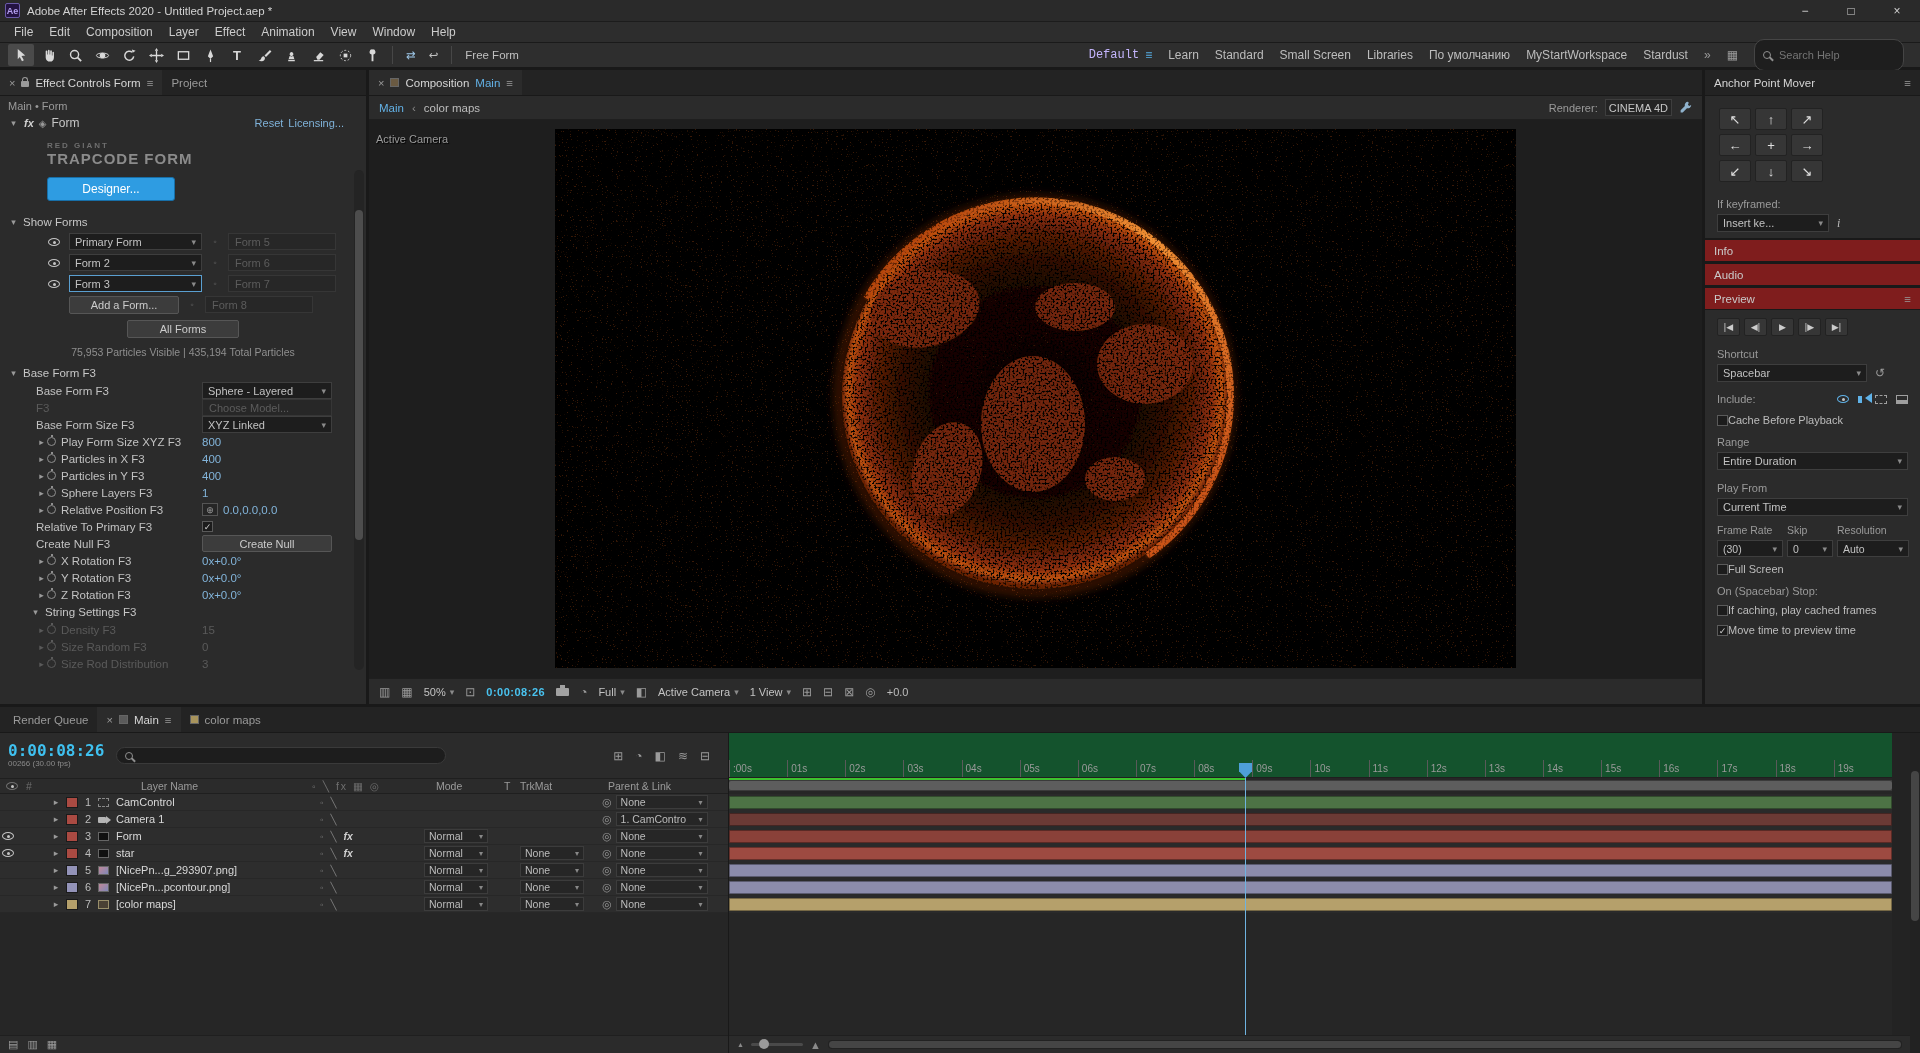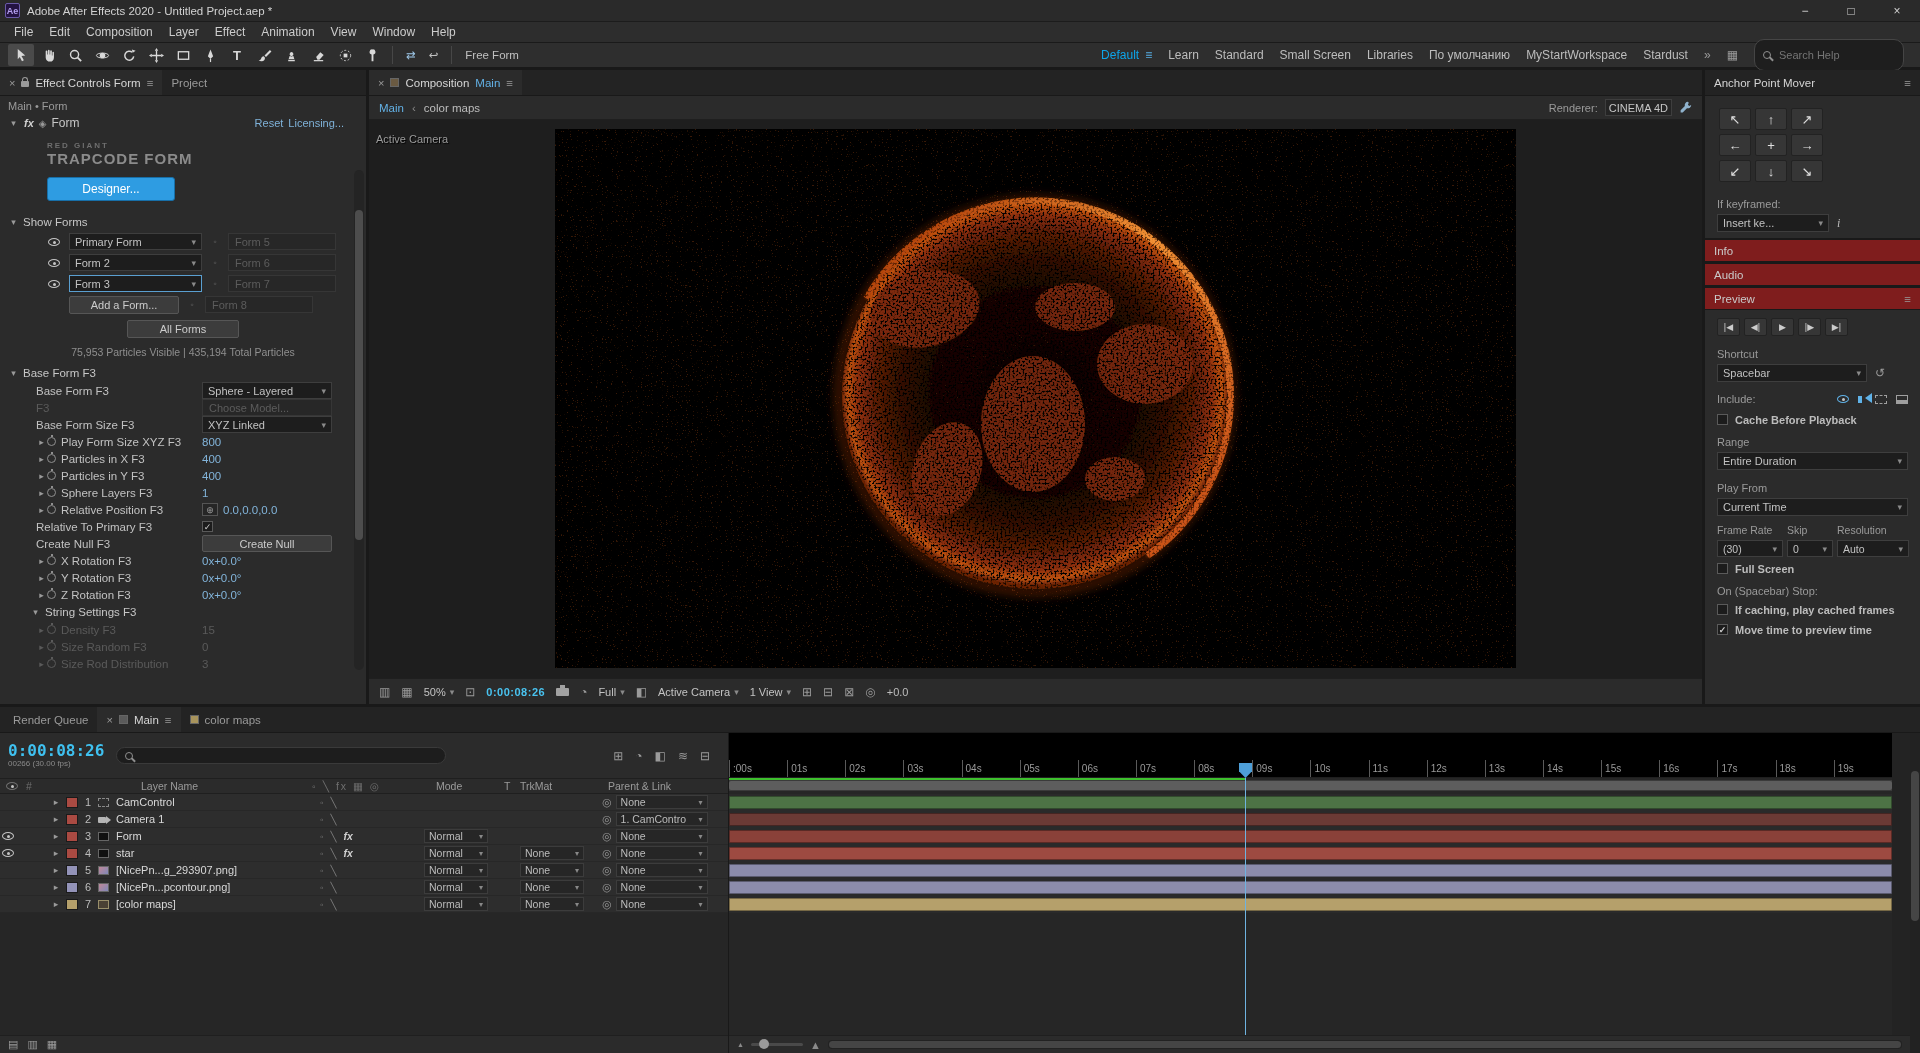--- a/index.html
+++ b/index.html
@@ -23,21 +23,21 @@
 
   
   .toolbar{position:absolute;left:0;top:43px;right:0;height:27px;background:#2e2e2e;display:flex;
            align-items:center;padding:0 8px;gap:1px;border-bottom:3px solid #191919;}
   .tool{width:26px;height:22px;display:flex;align-items:center;justify-content:center;border-radius:2px;}
   .tool.active{background:#4a4a4a;}
   .tool-sep{width:1px;height:18px;background:#474747;margin:0 6px;}
   .tool-option{display:flex;align-items:center;gap:4px;color:#c0c0c0;font-size:11.5px;padding:0 6px;}
   .ws-bar{margin-left:auto;display:flex;align-items:center;gap:16px;font-size:12px;color:#bdbdbd;padding-right:8px;}
   .ws{white-space:nowrap;}
-  .ws.active{color:#0ea5e9;}
+  .ws.active{color:#c4b5fd;font-family:Liberation Mono, monospace;}
   .ws-burger{color:#56aee4;margin-left:-10px;}
   .overflow-chevron{color:#9a9a9a;}
   .grid-icn{color:#9a9a9a;font-size:12px;}
   .search-help{display:flex;align-items:center;gap:6px;background:#1e1e1e;border:1px solid #454545;
                border-radius:10px;height:32px;padding:0 8px;width:150px;}
   .search-help input{background:transparent;border:none;outline:none;color:#bdbdbd;font-size:11px;width:100%;
                      font-family:"Liberation Sans",sans-serif;}
 
   
   .mag{width:8px;height:8px;border:1.5px solid #8f8f8f;border-radius:50%;position:relative;flex:0 0 auto;}
@@ -143,21 +143,21 @@
   .rp-ddrow{display:flex;align-items:center;gap:8px;padding:1px 12px 6px;}
   .rp-dd{width:112px;height:18px;}
   .info-i{font-style:italic;font-family:"Liberation Serif",serif;color:#bdbdbd;font-size:12px;}
   .rp-section{height:24px;background:#7f1d1d;display:flex;align-items:center;justify-content:space-between;
               padding:0 9px;font-size:11.5px;color:#c9c9c9;border-top:2px solid #191919;border-bottom:1px solid #191919;}
   .transport{display:flex;gap:4px;padding:8px 12px 6px;}
   .tbtn{min-width:23px;height:18px;background:#363636;border:1px solid #222;border-radius:2px;color:#cccccc;
         display:flex;align-items:center;justify-content:center;font-size:9px;padding:0 2px;}
   .inc-row{display:flex;align-items:center;gap:9px;padding:5px 12px;font-size:11px;color:#9a9a9a;}
   .inc-icons{margin-left:auto;display:flex;align-items:center;gap:9px;}
-  .cb-row{display:flex;align-items:flex-start;gap:7px;padding:4px 12px;font-size:11px;color:#bcbcbc;font-weight:bold;}
+  .cb-row{display:flex;align-items:flex-end;padding:4px 12px;font-size:11px;color:#bcbcbc;}
   .wide-dd{width:191px;height:18px;}
   .fr-grid{display:grid;grid-template-columns:66px 46px 72px;gap:4px;padding:2px 12px;font-size:10.5px;color:#9a9a9a;}
   .fr-grid .dd{height:17px;font-size:10.5px;}
 
   
   .timeline{position:absolute;left:0;top:707px;width:1920px;height:346px;background:#2b2b2b;}
   .tl-tabs{height:26px;background:#232323;display:flex;align-items:stretch;border-bottom:1px solid #191919;padding-left:4px;}
   .tl-left{position:absolute;left:0;top:26px;bottom:0;width:728px;background:#2b2b2b;}
   .tc-row{height:45px;display:flex;align-items:center;gap:12px;padding:0 8px;}
   .tc-stack{display:flex;flex-direction:column;line-height:1.05;}
@@ -201,21 +201,21 @@
   .c-parent{width:130px;display:flex;align-items:center;gap:4px;padding-left:4px;}
   .pw{color:#9a9a9a;font-size:11px;}
   .mini-dd{display:inline-flex;align-items:center;justify-content:space-between;background:#262626;
            border:1px solid #3c3c3c;height:14px;padding:0 4px;font-size:10.5px;color:#bcbcbc;width:64px;}
   .mini-dd::after{content:"▾";color:#888;font-size:8px;}
   .mini-dd.wide{width:92px;}
   .tl-left-rest{background:#262626;position:absolute;left:0;right:0;top:180px;bottom:18px;}
   .tl-left-bottom{position:absolute;left:0;bottom:0;height:18px;right:0;background:#2b2b2b;border-top:1px solid #1f1f1f;
                   display:flex;align-items:center;gap:9px;padding:0 8px;color:#9a9a9a;font-size:11px;}
   .tl-right{position:absolute;left:728px;top:26px;right:10px;bottom:0;background:#262626;border-left:1px solid #191919;overflow:hidden;}
-  .ruler{position:absolute;top:0;left:0;right:0;height:45px;background:#000000;border-bottom:1px solid #1f1f1f;}
+  .ruler{position:absolute;top:0;left:0;right:0;height:45px;background:#14532d;border-bottom:1px solid #1f1f1f;}
   .ruler-labels{position:absolute;bottom:0;left:0;display:flex;height:17px;}
   .rl{flex:0 0 58.15px;font-size:10px;color:#9a9a9a;padding-left:3px;border-left:1px solid #5a5a5a;line-height:17px;}
   .cache-line{position:absolute;top:45px;left:0;width:516px;height:2px;background:#3ec02e;}
   .workarea{position:absolute;top:47px;left:0;right:0;height:11px;background:#3a3a3a;}
   .workarea .wa-bar{position:absolute;left:0;width:1163px;top:1px;bottom:1px;background:#5d5d5d;border-radius:2px;}
   .bars{position:absolute;top:61px;left:0;right:0;height:119px;background:#2a2a2a;}
   .bar{position:absolute;height:13px;left:0;width:1163px;border-radius:1px;border:1px solid rgba(0,0,0,0.35);}
   .bar:nth-of-type(1){top:2px;} .bar:nth-of-type(2){top:19px;} .bar:nth-of-type(3){top:36px;}
   .bar:nth-of-type(4){top:53px;} .bar:nth-of-type(5){top:70px;} .bar:nth-of-type(6){top:87px;}
   .bar:nth-of-type(7){top:104px;}

